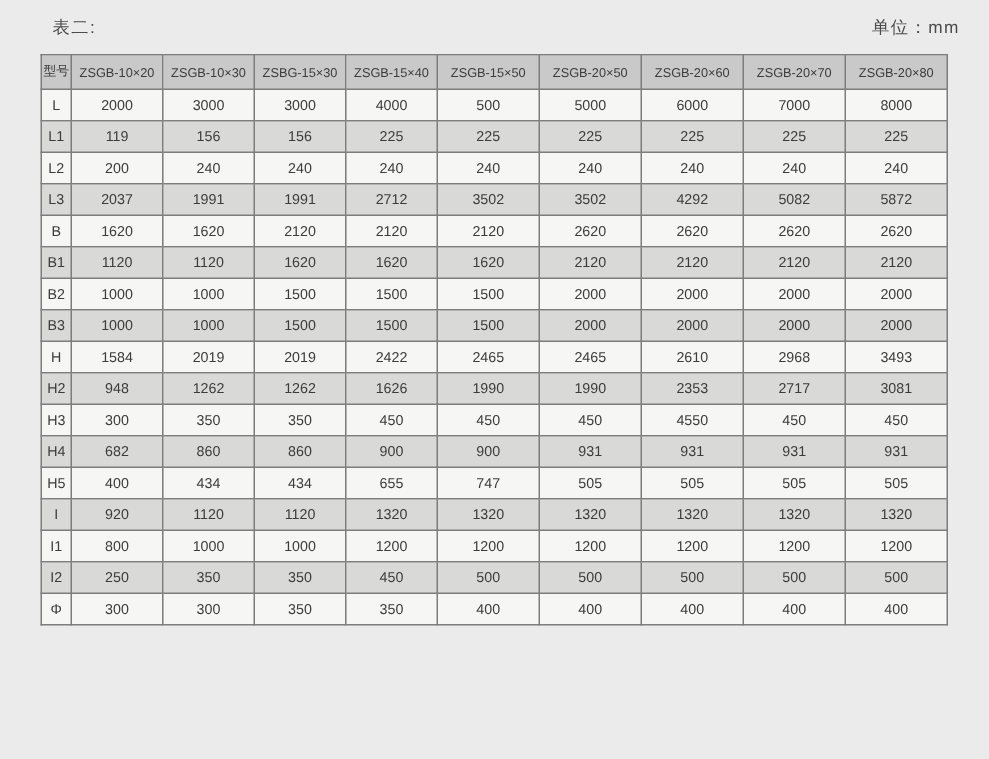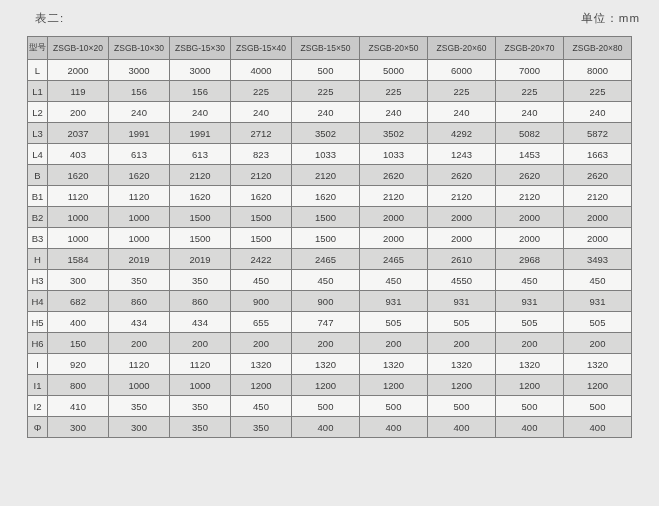--- a/index.html
+++ b/index.html
@@ -138,32 +138,20 @@
         <td>1991</td>
         <td>1991</td>
         <td>2712</td>
         <td>3502</td>
         <td>3502</td>
         <td>4292</td>
         <td>5082</td>
         <td>5872</td>
       </tr>
       <tr>
-        <th>L4</th>
-        <td>403</td>
-        <td>613</td>
-        <td>613</td>
-        <td>823</td>
-        <td>1033</td>
-        <td>1033</td>
-        <td>1243</td>
-        <td>1453</td>
-        <td>1663</td>
-      </tr>
-      <tr>
         <th>B</th>
         <td>1620</td>
         <td>1620</td>
         <td>2120</td>
         <td>2120</td>
         <td>2120</td>
         <td>2620</td>
         <td>2620</td>
         <td>2620</td>
         <td>2620</td>
@@ -210,20 +198,32 @@
         <td>2019</td>
         <td>2019</td>
         <td>2422</td>
         <td>2465</td>
         <td>2465</td>
         <td>2610</td>
         <td>2968</td>
         <td>3493</td>
       </tr>
       <tr>
+        <th>H2</th>
+        <td>948</td>
+        <td>1262</td>
+        <td>1262</td>
+        <td>1626</td>
+        <td>1990</td>
+        <td>1990</td>
+        <td>2353</td>
+        <td>2717</td>
+        <td>3081</td>
+      </tr>
+      <tr>
         <th>H3</th>
         <td>300</td>
         <td>350</td>
         <td>350</td>
         <td>450</td>
         <td>450</td>
         <td>450</td>
         <td>4550</td>
         <td>450</td>
         <td>450</td>
@@ -246,32 +246,20 @@
         <td>434</td>
         <td>434</td>
         <td>655</td>
         <td>747</td>
         <td>505</td>
         <td>505</td>
         <td>505</td>
         <td>505</td>
       </tr>
       <tr>
-        <th>H6</th>
-        <td>150</td>
-        <td>200</td>
-        <td>200</td>
-        <td>200</td>
-        <td>200</td>
-        <td>200</td>
-        <td>200</td>
-        <td>200</td>
-        <td>200</td>
-      </tr>
-      <tr>
         <th>I</th>
         <td>920</td>
         <td>1120</td>
         <td>1120</td>
         <td>1320</td>
         <td>1320</td>
         <td>1320</td>
         <td>1320</td>
         <td>1320</td>
         <td>1320</td>
@@ -283,21 +271,21 @@
         <td>1000</td>
         <td>1200</td>
         <td>1200</td>
         <td>1200</td>
         <td>1200</td>
         <td>1200</td>
         <td>1200</td>
       </tr>
       <tr>
         <th>I2</th>
-        <td>410</td>
+        <td>250</td>
         <td>350</td>
         <td>350</td>
         <td>450</td>
         <td>500</td>
         <td>500</td>
         <td>500</td>
         <td>500</td>
         <td>500</td>
       </tr>
       <tr>

